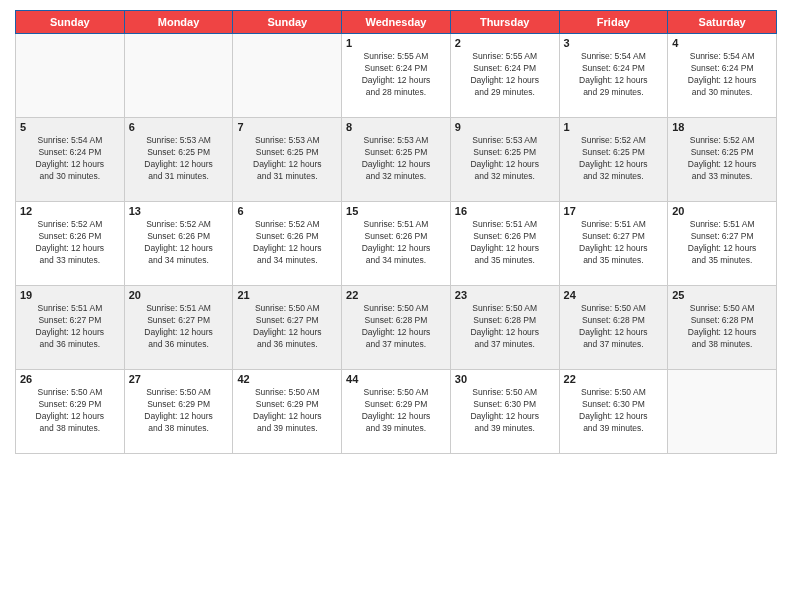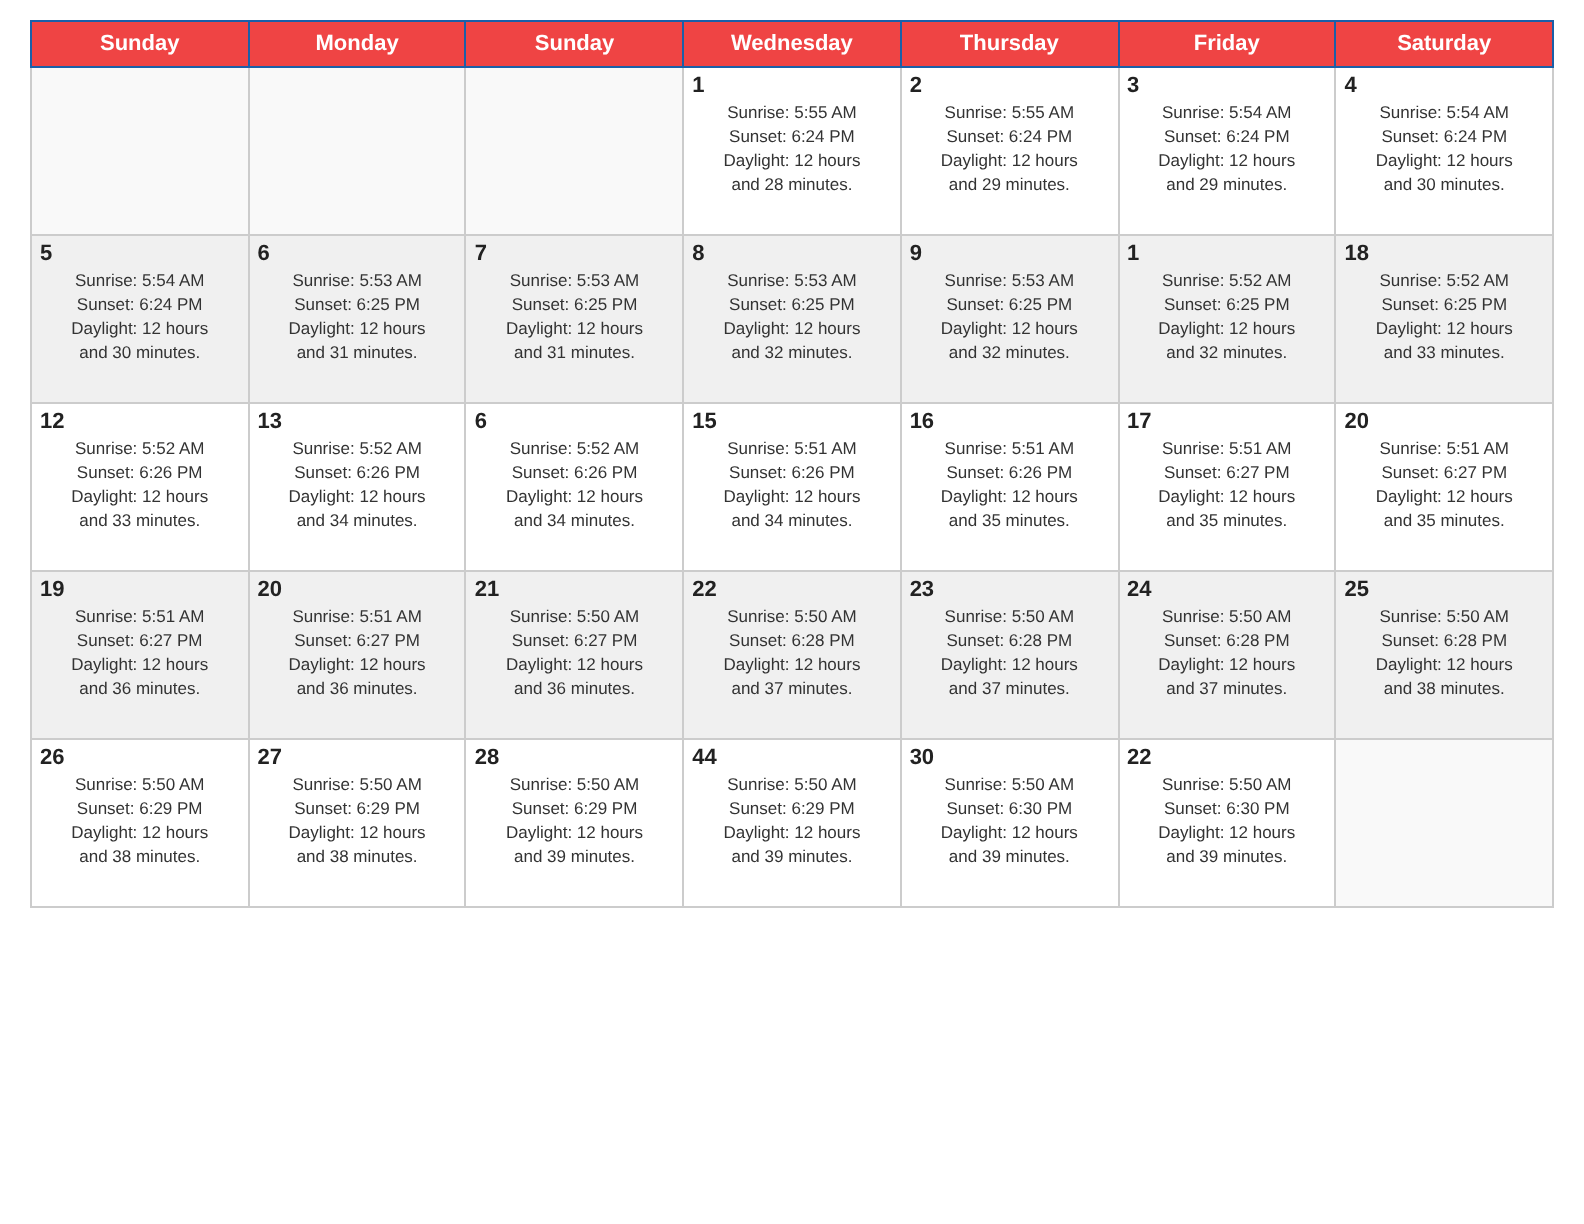--- a/index.html
+++ b/index.html
@@ -291,21 +291,21 @@
 and 38 minutes.</div>
           </td>
           <td class="">
             <div class="day-num">27</div>
             <div class="day-info" style="white-space: pre-line;">Sunrise: 5:50 AM
 Sunset: 6:29 PM
 Daylight: 12 hours
 and 38 minutes.</div>
           </td>
           <td class="">
-            <div class="day-num">28</div>
+            <div class="day-num">42</div>
             <div class="day-info" style="white-space: pre-line;">Sunrise: 5:50 AM
 Sunset: 6:29 PM
 Daylight: 12 hours
 and 39 minutes.</div>
           </td>
           <td class="">
             <div class="day-num">44</div>
             <div class="day-info" style="white-space: pre-line;">Sunrise: 5:50 AM
 Sunset: 6:29 PM
 Daylight: 12 hours

